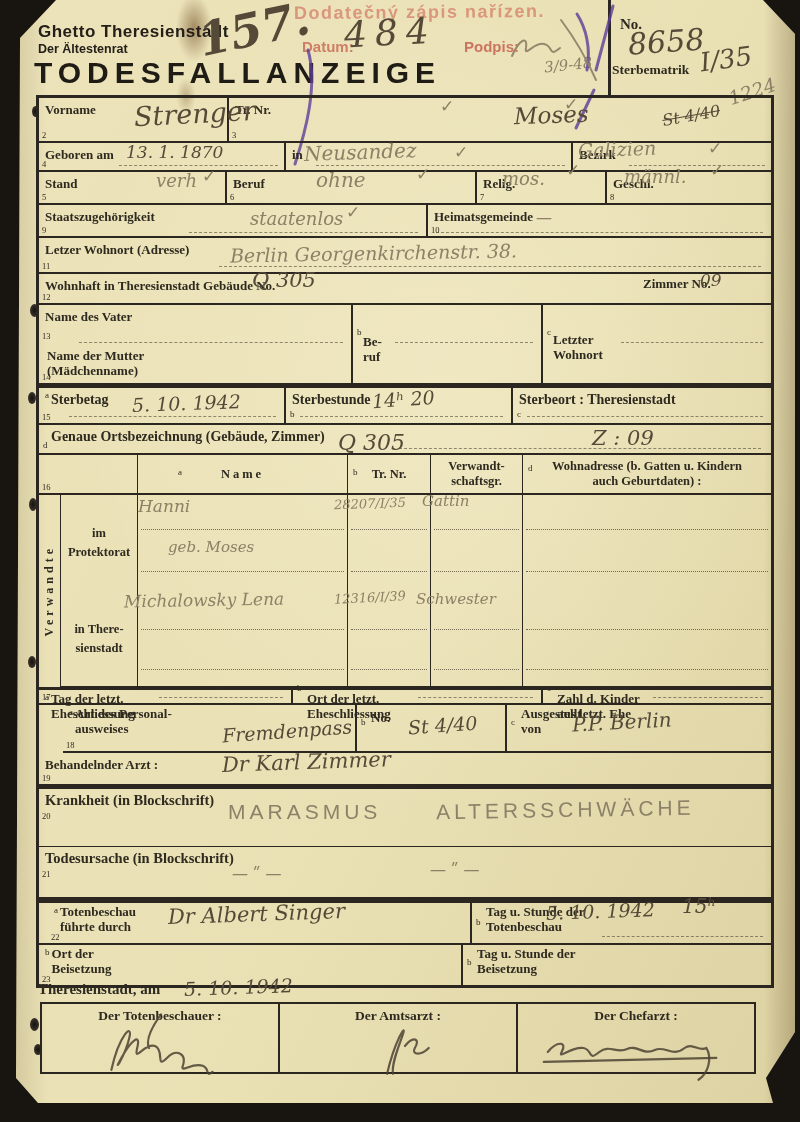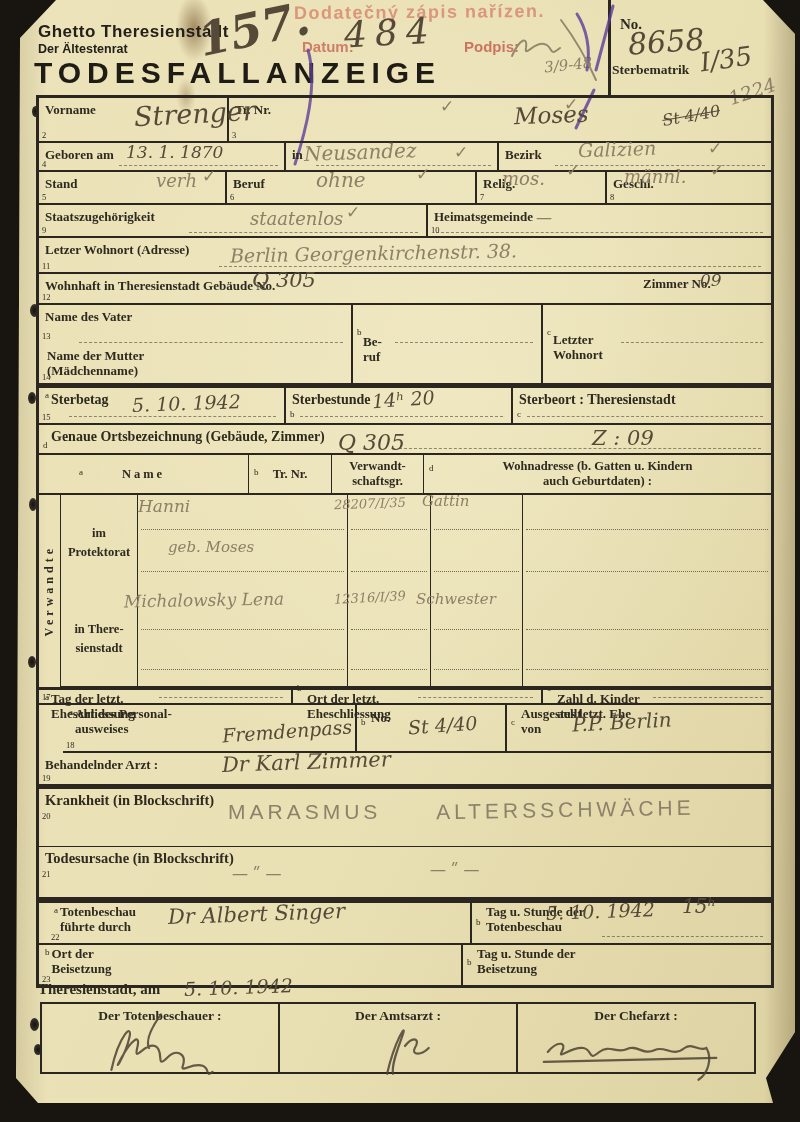--- a/index.html
+++ b/index.html
@@ -139,21 +139,21 @@
         <span class="fnum">3</span>
       </div>
     </div>
 
     <div class="row" style="height:29px;">
       <div class="cell cb" style="width:247px;">
         <span class="lbl">Geboren am</span>
         <span class="fnum">4</span>
         <span class="dash" style="left:80px;right:6px;bottom:4px;"></span>
       </div>
-      <div class="cell cb" style="width:213px;">
+      <div class="cell cb" style="width:287px;">
         <span class="lbl">in</span>
         <span class="dash" style="left:30px;right:6px;bottom:4px;"></span>
       </div>
       <div class="cell" style="flex:1;">
         <span class="lbl">Bezirk</span>
         <span class="dash" style="left:56px;right:6px;bottom:4px;"></span>
       </div>
     </div>
 
     <div class="row" style="height:33px;">
@@ -245,20 +245,23 @@
     <div class="row" style="height:30px;">
       <div class="cell" style="flex:1;">
         <span class="flet" style="position:absolute;left:4px;bottom:3px;">d</span>
         <span class="lbl" style="font-size:14px;margin-left:6px;">Genaue Ortsbezeichnung (Gebäude, Zimmer)</span>
         <span class="dash" style="left:360px;right:10px;bottom:4px;"></span>
       </div>
     </div>
 
     <div>
       <div class="tbl-head">
+        <div class="th" style="width:99px;justify-content:flex-start;align-items:flex-end;">
+          <span class="fnum">16</span>
+        </div>
         <div class="th" style="width:210px;">
           <span class="flet" style="position:absolute;left:40px;top:12px;">a</span>
           <span style="letter-spacing:3px;">Name</span>
         </div>
         <div class="th" style="width:83px;">
           <span class="flet" style="position:absolute;left:5px;top:12px;">b</span>
           <span>Tr. Nr.</span>
         </div>
         <div class="th" style="width:92px;">
           <span style="width:70px;">Verwandt­schaftsgr.</span>

